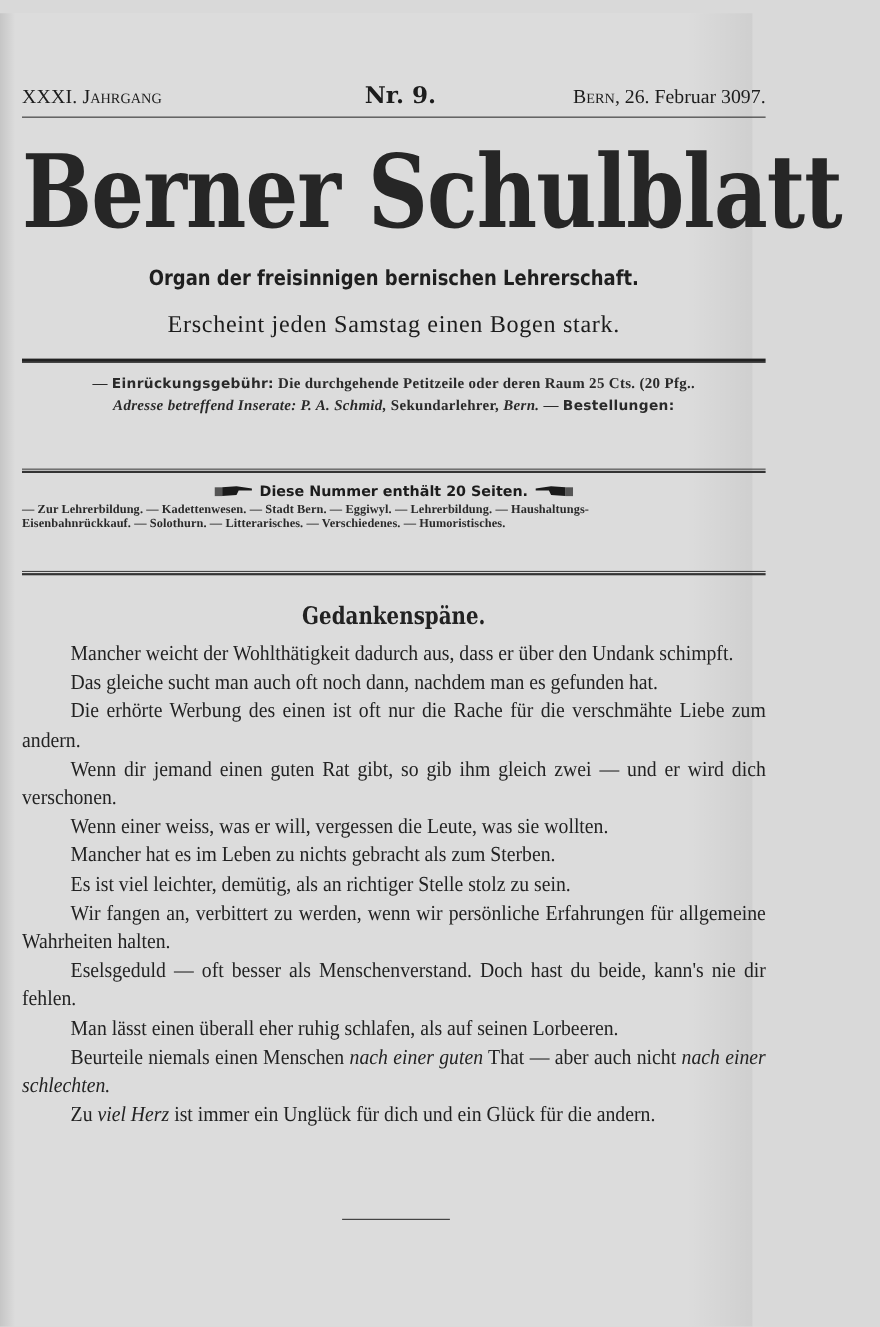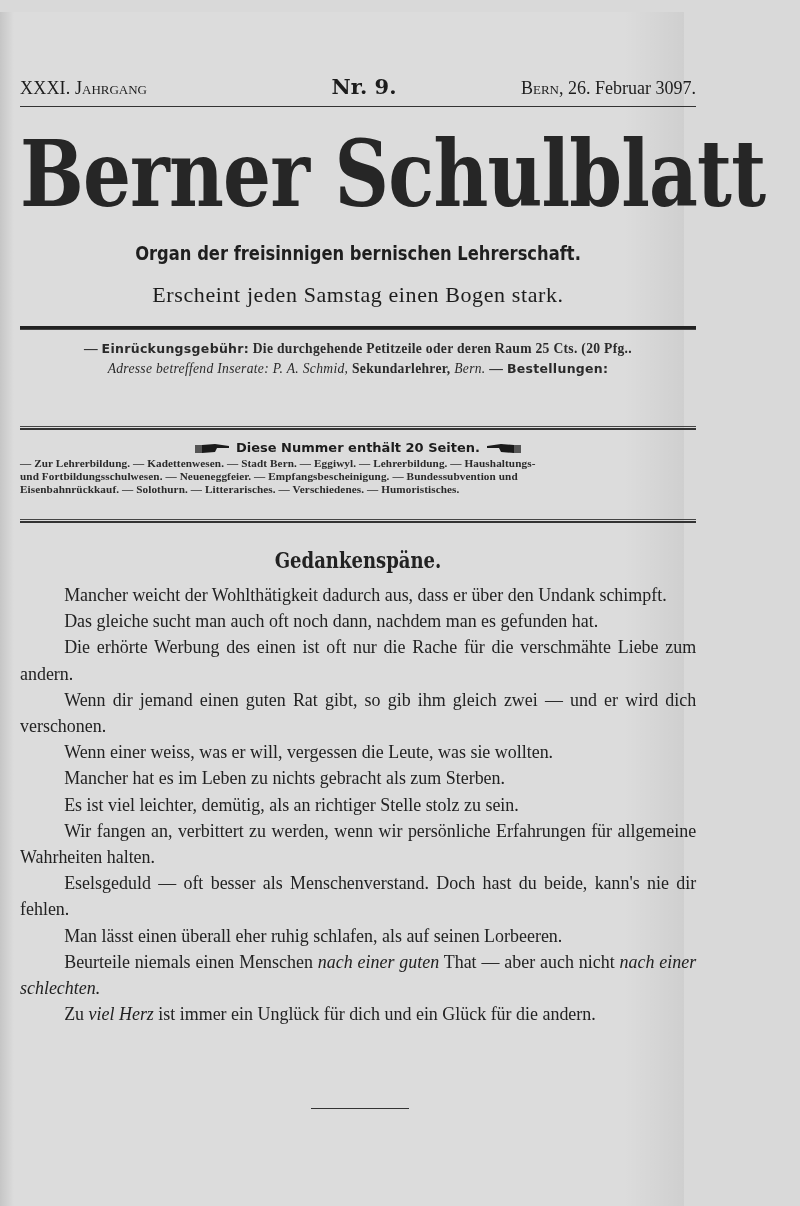--- a/index.html
+++ b/index.html
@@ -35,21 +35,21 @@
     width:830px;
   }
   .subtitle {
     top:230px; text-align:center; font-family:"DejaVu Sans",sans-serif; font-weight:bold;
     font-size:19px; transform:scaleX(0.86); transform-origin:center; color:#1f1f1f;
   }
   .tagline { top:270px; text-align:center; font-size:22px; letter-spacing:0.6px; }
 
   .subs { top:327px; font-size:13.6px; line-height:20px; text-align:center; font-weight:bold; color:#2a2a2a; letter-spacing:0.3px; }
   .subs .lbl { font-family:"DejaVu Sans",sans-serif; font-size:12.5px; }
-  .subs i { font-weight:normal; font-style:italic; }
+  .subs i { font-weight:bold; font-style:italic; }
   .subs .first { text-align:left; }
 
   .notice { top:428px; text-align:center; font-family:"DejaVu Sans",sans-serif; font-weight:bold; font-size:13px; }
   .hand { display:inline-block; width:36px; height:12px; vertical-align:middle; }
   .contents { top:445px; font-size:11.2px; line-height:13px; font-weight:bold; color:#2a2a2a; text-align:justify; letter-spacing:0.1px; }
   .contents .lbl { font-family:"DejaVu Sans",sans-serif; font-size:10.5px; }
   .contents .ind { padding-left:48px; }
 
   .art-title {
     top:535px; text-align:center; font-family:"DejaVu Serif",serif; font-weight:bold; font-size:22px;
@@ -91,21 +91,20 @@
         <path d="M7 2 L20 1 L34 3 L34 5 L22 5 L20 9 L7 10 Z" fill="#1a1a1a"></path>
       </svg>
     <span>Diese Nummer enthält 20 Seiten.</span>
     <svg class="hand" viewBox="0 0 36 12">
         <rect x="29" y="2" width="7" height="8" fill="#555"></rect>
         <path d="M29 2 L16 1 L2 3 L2 5 L14 5 L16 9 L29 10 Z" fill="#1a1a1a"></path>
       </svg>
   </div>
   <div class="col contents">
     <div>— Zur Lehrerbildung. — Kadettenwesen. — Stadt Bern. — Eggiwyl. — Lehrerbildung. — Haushaltungs-</div>
-    <div>und Fortbildungsschulwesen. — Neueneggfeier. — Empfangsbescheinigung. — Bundessubvention und</div>
     <div>Eisenbahnrückkauf. — Solothurn. — Litterarisches. — Verschiedenes. — Humoristisches.</div>
   </div>
   <div class="rule double2" style="top:507px;"></div>
 
   <div class="col art-title">Gedankenspäne.</div>
 
   <div class="col body">
     <p>Mancher weicht der Wohlthätigkeit dadurch aus, dass er über den Undank schimpft.</p>
     <p>Das gleiche sucht man auch oft noch dann, nachdem man es gefunden hat.</p>
     <p>Die erhörte Werbung des einen ist oft nur die Rache für die verschmähte Liebe zum andern.</p>

